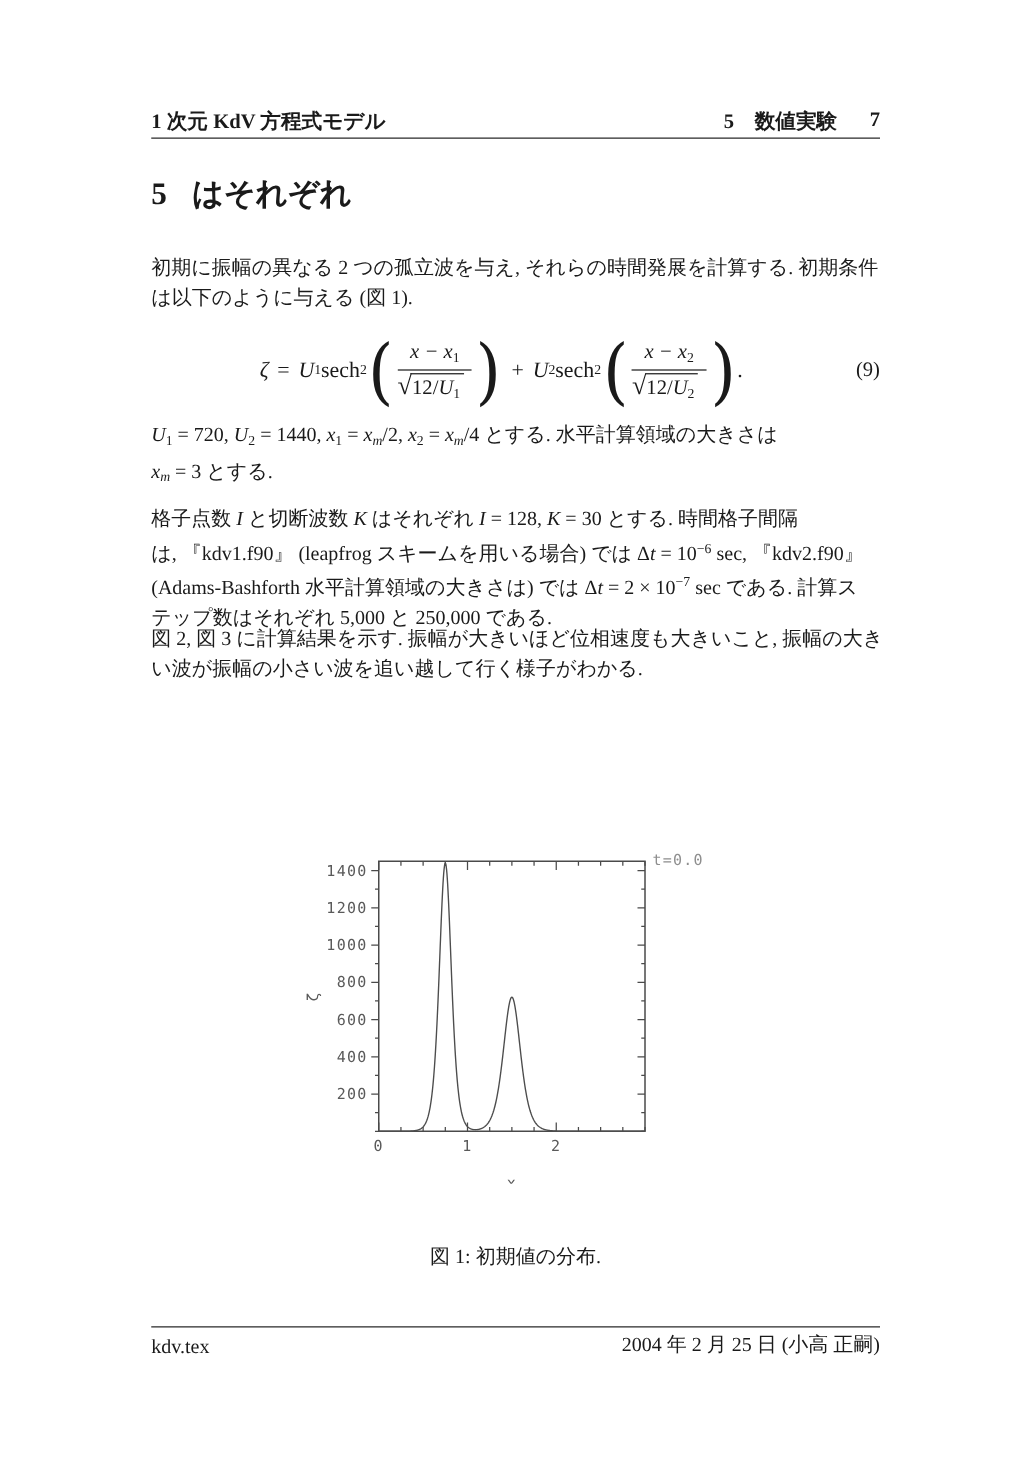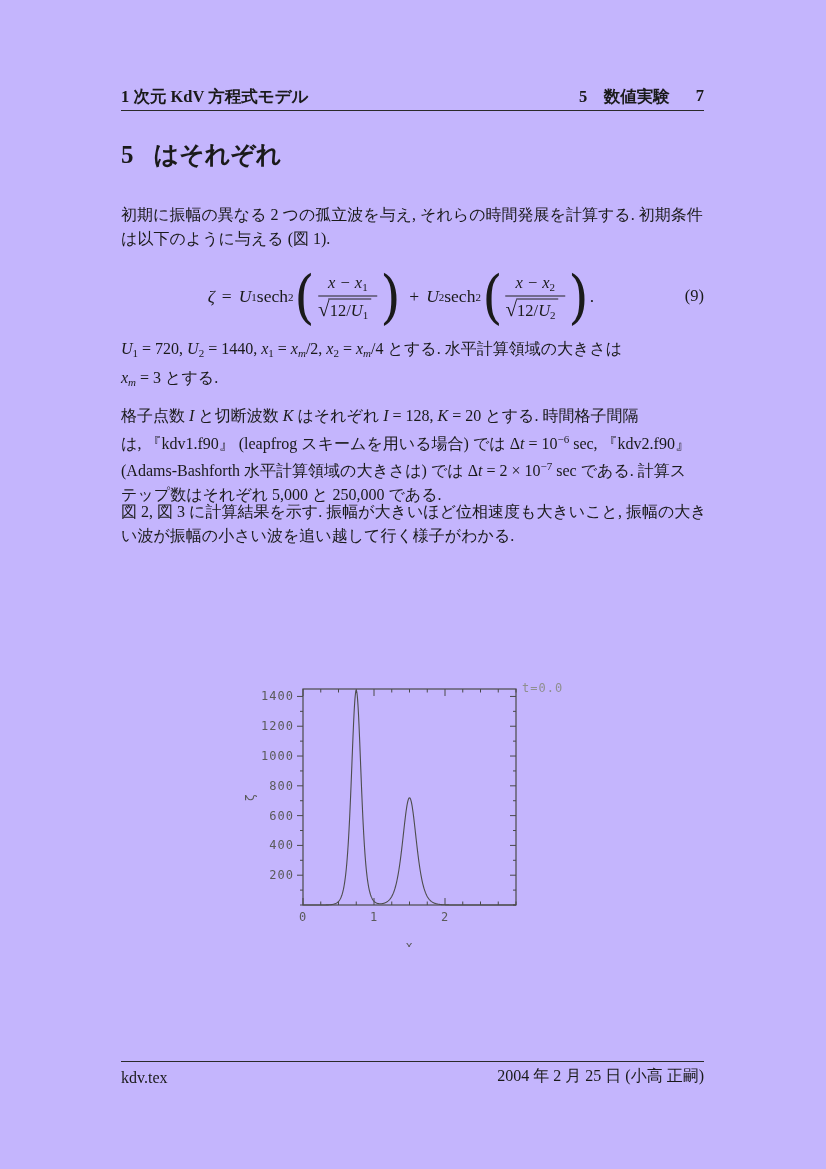--- a/index.html
+++ b/index.html
@@ -1,16 +1,16 @@
 <!DOCTYPE html>
 <html><head>
 <meta charset="utf-8">
 <style>
   html,body{margin:0;padding:0;background:#e8e8e8;}
-  #page{position:relative;width:826px;height:1169px;background:#c4b5fd;margin:0 auto;
+  #page{position:relative;width:826px;height:1169px;background:#ffffff;margin:0 auto;
         font-family:"Liberation Serif","DejaVu Serif",serif;color:#1a1a1a;overflow:hidden;}
   .abs{position:absolute;}
   
   .hdr{top:86px;left:121px;width:583px;display:flex;justify-content:space-between;
        font-weight:bold;font-size:16.5px;}
   .hdr-right{display:flex;gap:26px;}
   .rule{left:121px;width:583px;height:0;border-top:1.4px solid #2a2a2a;}
   .ftr{top:1066px;left:121px;width:583px;display:flex;justify-content:space-between;font-size:16px;align-items:flex-end;}
   
   .sect{top:138px;left:121px;font-size:25px;font-weight:bold;}
@@ -105,21 +105,21 @@
     </span>
     <span class="eqnum">(9)</span>
   </div>
 
   <div class="abs para" style="top:337px">
     <div class="line"><span class="run-m">U</span><span class="run-sub">1</span><span class="run-r"> = 720, </span><span class="run-m">U</span><span class="run-sub">2</span><span class="run-r"> = 1440, </span><span class="run-m">x</span><span class="run-sub">1</span><span class="run-r"> = </span><span class="run-m">x</span><span class="run-subm">m</span><span class="run-r">/2, </span><span class="run-m">x</span><span class="run-sub">2</span><span class="run-r"> = </span><span class="run-m">x</span><span class="run-subm">m</span><span class="run-r">/4 </span><span class="run-jp">とする.  水平計算領域の大きさは</span></div>
     <div class="line"><span class="run-m">x</span><span class="run-subm">m</span><span class="run-r"> = 3 </span><span class="run-jp">とする.</span></div>
   </div>
 
   <div class="abs para" style="top:404px">
-    <div class="line"><span class="run-jp">格子点数 </span><span class="run-m">I</span><span class="run-jp"> と切断波数 </span><span class="run-m">K</span><span class="run-jp"> はそれぞれ </span><span class="run-m">I</span><span class="run-r"> = 128, </span><span class="run-m">K</span><span class="run-r"> = 20 </span><span class="run-jp">とする.  時間格子間隔</span></div>
+    <div class="line"><span class="run-jp">格子点数 </span><span class="run-m">I</span><span class="run-jp"> と切断波数 </span><span class="run-m">K</span><span class="run-jp"> はそれぞれ </span><span class="run-m">I</span><span class="run-r"> = 128, </span><span class="run-m">K</span><span class="run-r"> = 30 </span><span class="run-jp">とする.  時間格子間隔</span></div>
     <div class="line"><span class="run-jp">は, 『kdv1.f90』 (leapfrog スキームを用いる場合) では </span><span class="run-r">Δ</span><span class="run-m">t</span><span class="run-r"> = 10</span><span class="run-sup">−6</span><span class="run-r"> sec, </span><span class="run-jp">『kdv2.f90』</span></div>
     <div class="line"><span class="run-r">(Adams-Bashforth </span><span class="run-jp">水平計算領域の大きさは) では </span><span class="run-r">Δ</span><span class="run-m">t</span><span class="run-r"> = 2 × 10</span><span class="run-sup">−7</span><span class="run-r"> sec </span><span class="run-jp">である. 計算ス</span></div>
     <div class="line"><span class="run-jp">テップ数はそれぞれ 5,000 と 250,000 である.</span></div>
   </div>
 
   <div class="abs para" style="top:500px">
     <div class="line"><span class="run-jp">図 2, 図 3 に計算結果を示す. 振幅が大きいほど位相速度も大きいこと, 振幅の大き</span></div>
     <div class="line"><span class="run-jp">い波が振幅の小さい波を追い越して行く様子がわかる.</span></div>
   </div>
 
@@ -192,20 +192,21 @@
         <text x="54" y="88.03448275862067" text-anchor="end" class="ticklab" fill="#5a5a5a">1000</text>
         <text x="54" y="58.241379310344826" text-anchor="end" class="ticklab" fill="#5a5a5a">1200</text>
         <text x="54" y="28.448275862068954" text-anchor="end" class="ticklab" fill="#5a5a5a">1400</text>
         <path d="M63.00 233.00L63.28 233.00L63.57 233.00L63.85 233.00L64.14 233.00L64.42 233.00L64.70 233.00L64.99 233.00L65.27 233.00L65.56 233.00L65.84 233.00L66.12 233.00L66.41 233.00L66.69 233.00L66.98 233.00L67.26 233.00L67.54 233.00L67.83 233.00L68.11 233.00L68.40 233.00L68.68 233.00L68.96 233.00L69.25 233.00L69.53 233.00L69.82 233.00L70.10 233.00L70.38 233.00L70.67 233.00L70.95 233.00L71.24 233.00L71.52 233.00L71.80 233.00L72.09 233.00L72.37 233.00L72.66 233.00L72.94 233.00L73.22 233.00L73.51 233.00L73.79 233.00L74.08 233.00L74.36 233.00L74.64 233.00L74.93 233.00L75.21 233.00L75.50 233.00L75.78 233.00L76.06 233.00L76.35 233.00L76.63 233.00L76.92 233.00L77.20 232.99L77.48 232.99L77.77 232.99L78.05 232.99L78.34 232.99L78.62 232.99L78.90 232.99L79.19 232.99L79.47 232.99L79.76 232.99L80.04 232.99L80.32 232.99L80.61 232.99L80.89 232.98L81.18 232.98L81.46 232.98L81.74 232.98L82.03 232.98L82.31 232.98L82.60 232.97L82.88 232.97L83.16 232.97L83.45 232.97L83.73 232.96L84.02 232.96L84.30 232.96L84.58 232.95L84.87 232.95L85.15 232.94L85.44 232.94L85.72 232.93L86.00 232.92L86.29 232.92L86.57 232.91L86.86 232.90L87.14 232.89L87.42 232.88L87.71 232.87L87.99 232.86L88.28 232.85L88.56 232.83L88.84 232.82L89.13 232.80L89.41 232.78L89.70 232.76L89.98 232.74L90.26 232.72L90.55 232.69L90.83 232.66L91.12 232.63L91.40 232.60L91.68 232.56L91.97 232.52L92.25 232.48L92.54 232.43L92.82 232.38L93.10 232.32L93.39 232.26L93.67 232.19L93.96 232.12L94.24 232.04L94.52 231.95L94.81 231.85L95.09 231.75L95.38 231.64L95.66 231.51L95.94 231.38L96.23 231.23L96.51 231.07L96.80 230.89L97.08 230.70L97.36 230.49L97.65 230.26L97.93 230.01L98.22 229.74L98.50 229.44L98.78 229.12L99.07 228.77L99.35 228.38L99.64 227.97L99.92 227.51L100.20 227.02L100.49 226.48L100.77 225.89L101.06 225.25L101.34 224.55L101.62 223.80L101.91 222.97L102.19 222.08L102.48 221.11L102.76 220.05L103.04 218.90L103.33 217.66L103.61 216.31L103.90 214.85L104.18 213.26L104.46 211.55L104.75 209.69L105.03 207.69L105.32 205.52L105.60 203.19L105.88 200.67L106.17 197.96L106.45 195.05L106.74 191.92L107.02 188.57L107.30 184.99L107.59 181.16L107.87 177.07L108.16 172.73L108.44 168.11L108.72 163.23L109.01 158.07L109.29 152.63L109.58 146.93L109.86 140.96L110.14 134.74L110.43 128.29L110.71 121.62L111.00 114.76L111.28 107.75L111.56 100.62L111.85 93.41L112.13 86.17L112.42 78.97L112.70 71.86L112.98 64.91L113.27 58.18L113.55 51.75L113.84 45.69L114.12 40.08L114.40 34.99L114.69 30.48L114.97 26.62L115.26 23.45L115.54 21.04L115.82 19.41L116.11 18.59L116.39 18.59L116.68 19.41L116.96 21.04L117.24 23.45L117.53 26.61L117.81 30.48L118.10 34.99L118.38 40.08L118.66 45.69L118.95 51.75L119.23 58.17L119.52 64.90L119.80 71.85L120.08 78.96L120.37 86.17L120.65 93.40L120.94 100.61L121.22 107.74L121.50 114.75L121.79 121.61L122.07 128.28L122.36 134.73L122.64 140.95L122.92 146.91L123.21 152.62L123.49 158.05L123.78 163.21L124.06 168.09L124.34 172.70L124.63 177.05L124.91 181.13L125.20 184.96L125.48 188.54L125.76 191.89L126.05 195.02L126.33 197.93L126.62 200.63L126.90 203.15L127.18 205.48L127.47 207.64L127.75 209.65L128.04 211.50L128.32 213.21L128.60 214.79L128.89 216.25L129.17 217.60L129.46 218.84L129.74 219.98L130.02 221.03L130.31 222.00L130.59 222.89L130.88 223.70L131.16 224.45L131.44 225.14L131.73 225.78L132.01 226.36L132.30 226.89L132.58 227.38L132.86 227.82L133.15 228.23L133.43 228.60L133.72 228.95L134.00 229.26L134.28 229.54L134.57 229.80L134.85 230.04L135.14 230.25L135.42 230.45L135.70 230.62L135.99 230.78L136.27 230.92L136.56 231.05L136.84 231.17L137.12 231.27L137.41 231.36L137.69 231.44L137.98 231.51L138.26 231.57L138.54 231.62L138.83 231.66L139.11 231.70L139.40 231.72L139.68 231.74L139.96 231.75L140.25 231.76L140.53 231.75L140.82 231.74L141.10 231.73L141.38 231.71L141.67 231.68L141.95 231.65L142.24 231.60L142.52 231.56L142.80 231.50L143.09 231.44L143.37 231.38L143.66 231.30L143.94 231.22L144.22 231.13L144.51 231.04L144.79 230.93L145.08 230.82L145.36 230.70L145.64 230.57L145.93 230.43L146.21 230.29L146.50 230.13L146.78 229.96L147.06 229.77L147.35 229.58L147.63 229.37L147.92 229.15L148.20 228.92L148.48 228.67L148.77 228.41L149.05 228.13L149.34 227.83L149.62 227.51L149.90 227.17L150.19 226.81L150.47 226.43L150.76 226.03L151.04 225.60L151.32 225.15L151.61 224.67L151.89 224.17L152.18 223.63L152.46 223.06L152.74 222.46L153.03 221.82L153.31 221.15L153.60 220.44L153.88 219.69L154.16 218.89L154.45 218.06L154.73 217.18L155.02 216.25L155.30 215.27L155.58 214.24L155.87 213.16L156.15 212.02L156.44 210.83L156.72 209.58L157.00 208.26L157.29 206.89L157.57 205.45L157.86 203.95L158.14 202.37L158.42 200.74L158.71 199.03L158.99 197.26L159.28 195.41L159.56 193.50L159.84 191.52L160.13 189.48L160.41 187.37L160.70 185.19L160.98 182.96L161.26 180.66L161.55 178.32L161.83 175.92L162.12 173.48L162.40 171.00L162.68 168.49L162.97 165.96L163.25 163.41L163.54 160.85L163.82 158.30L164.10 155.75L164.39 153.24L164.67 150.75L164.96 148.32L165.24 145.94L165.52 143.64L165.81 141.42L166.09 139.30L166.38 137.30L166.66 135.42L166.94 133.67L167.23 132.07L167.51 130.64L167.80 129.37L168.08 128.28L168.36 127.38L168.65 126.67L168.93 126.16L169.22 125.85L169.50 125.74L169.78 125.85L170.07 126.16L170.35 126.67L170.64 127.38L170.92 128.28L171.20 129.37L171.49 130.64L171.77 132.07L172.06 133.67L172.34 135.42L172.62 137.30L172.91 139.31L173.19 141.42L173.48 143.64L173.76 145.94L174.04 148.32L174.33 150.75L174.61 153.24L174.90 155.75L175.18 158.30L175.46 160.85L175.75 163.41L176.03 165.96L176.32 168.49L176.60 171.00L176.88 173.48L177.17 175.92L177.45 178.32L177.74 180.67L178.02 182.96L178.30 185.19L178.59 187.37L178.87 189.48L179.16 191.53L179.44 193.51L179.72 195.42L180.01 197.26L180.29 199.03L180.58 200.74L180.86 202.38L181.14 203.95L181.43 205.45L181.71 206.89L182.00 208.27L182.28 209.58L182.56 210.83L182.85 212.03L183.13 213.17L183.42 214.25L183.70 215.28L183.98 216.26L184.27 217.18L184.55 218.07L184.84 218.90L185.12 219.69L185.40 220.45L185.69 221.16L185.97 221.83L186.26 222.47L186.54 223.07L186.82 223.64L187.11 224.18L187.39 224.69L187.68 225.17L187.96 225.62L188.24 226.05L188.53 226.46L188.81 226.84L189.10 227.20L189.38 227.54L189.66 227.86L189.95 228.16L190.23 228.44L190.52 228.71L190.80 228.97L191.08 229.20L191.37 229.43L191.65 229.64L191.94 229.84L192.22 230.03L192.50 230.20L192.79 230.37L193.07 230.52L193.36 230.67L193.64 230.81L193.92 230.94L194.21 231.06L194.49 231.18L194.78 231.29L195.06 231.39L195.34 231.49L195.63 231.58L195.91 231.66L196.20 231.74L196.48 231.82L196.76 231.89L197.05 231.95L197.33 232.02L197.62 232.07L197.90 232.13L198.18 232.18L198.47 232.23L198.75 232.28L199.04 232.32L199.32 232.36L199.60 232.40L199.89 232.44L200.17 232.47L200.46 232.50L200.74 232.53L201.02 232.56L201.31 232.59L201.59 232.61L201.88 232.63L202.16 232.66L202.44 232.68L202.73 232.70L203.01 232.71L203.30 232.73L203.58 232.75L203.86 232.76L204.15 232.78L204.43 232.79L204.72 232.80L205.00 232.81L205.28 232.83L205.57 232.84L205.85 232.85L206.14 232.86L206.42 232.86L206.70 232.87L206.99 232.88L207.27 232.89L207.56 232.89L207.84 232.90L208.12 232.91L208.41 232.91L208.69 232.92L208.98 232.92L209.26 232.93L209.54 232.93L209.83 232.94L210.11 232.94L210.40 232.94L210.68 232.95L210.96 232.95L211.25 232.95L211.53 232.96L211.82 232.96L212.10 232.96L212.38 232.96L212.67 232.97L212.95 232.97L213.24 232.97L213.52 232.97L213.80 232.97L214.09 232.97L214.37 232.98L214.66 232.98L214.94 232.98L215.22 232.98L215.51 232.98L215.79 232.98L216.08 232.98L216.36 232.98L216.64 232.99L216.93 232.99L217.21 232.99L217.50 232.99L217.78 232.99L218.06 232.99L218.35 232.99L218.63 232.99L218.92 232.99L219.20 232.99L219.48 232.99L219.77 232.99L220.05 232.99L220.34 232.99L220.62 232.99L220.90 232.99L221.19 232.99L221.47 232.99L221.76 233.00L222.04 233.00L222.32 233.00L222.61 233.00L222.89 233.00L223.18 233.00L223.46 233.00L223.74 233.00L224.03 233.00L224.31 233.00L224.60 233.00L224.88 233.00L225.16 233.00L225.45 233.00L225.73 233.00L226.02 233.00L226.30 233.00L226.58 233.00L226.87 233.00L227.15 233.00L227.44 233.00L227.72 233.00L228.00 233.00L228.29 233.00L228.57 233.00L228.86 233.00L229.14 233.00L229.42 233.00L229.71 233.00L229.99 233.00L230.28 233.00L230.56 233.00L230.84 233.00L231.13 233.00L231.41 233.00L231.70 233.00L231.98 233.00L232.26 233.00L232.55 233.00L232.83 233.00L233.12 233.00L233.40 233.00L233.68 233.00L233.97 233.00L234.25 233.00L234.54 233.00L234.82 233.00L235.10 233.00L235.39 233.00L235.67 233.00L235.96 233.00L236.24 233.00L236.52 233.00L236.81 233.00L237.09 233.00L237.38 233.00L237.66 233.00L237.94 233.00L238.23 233.00L238.51 233.00L238.80 233.00L239.08 233.00L239.36 233.00L239.65 233.00L239.93 233.00L240.22 233.00L240.50 233.00L240.78 233.00L241.07 233.00L241.35 233.00L241.64 233.00L241.92 233.00L242.20 233.00L242.49 233.00L242.77 233.00L243.06 233.00L243.34 233.00L243.62 233.00L243.91 233.00L244.19 233.00L244.48 233.00L244.76 233.00L245.04 233.00L245.33 233.00L245.61 233.00L245.90 233.00L246.18 233.00L246.46 233.00L246.75 233.00L247.03 233.00L247.32 233.00L247.60 233.00L247.88 233.00L248.17 233.00L248.45 233.00L248.74 233.00L249.02 233.00L249.30 233.00L249.59 233.00L249.87 233.00L250.16 233.00L250.44 233.00L250.72 233.00L251.01 233.00L251.29 233.00L251.58 233.00L251.86 233.00L252.14 233.00L252.43 233.00L252.71 233.00L253.00 233.00L253.28 233.00L253.56 233.00L253.85 233.00L254.13 233.00L254.42 233.00L254.70 233.00L254.98 233.00L255.27 233.00L255.55 233.00L255.84 233.00L256.12 233.00L256.40 233.00L256.69 233.00L256.97 233.00L257.26 233.00L257.54 233.00L257.82 233.00L258.11 233.00L258.39 233.00L258.68 233.00L258.96 233.00L259.24 233.00L259.53 233.00L259.81 233.00L260.10 233.00L260.38 233.00L260.66 233.00L260.95 233.00L261.23 233.00L261.52 233.00L261.80 233.00L262.08 233.00L262.37 233.00L262.65 233.00L262.94 233.00L263.22 233.00L263.50 233.00L263.79 233.00L264.07 233.00L264.36 233.00L264.64 233.00L264.92 233.00L265.21 233.00L265.49 233.00L265.78 233.00L266.06 233.00L266.34 233.00L266.63 233.00L266.91 233.00L267.20 233.00L267.48 233.00L267.76 233.00L268.05 233.00L268.33 233.00L268.62 233.00L268.90 233.00L269.18 233.00L269.47 233.00L269.75 233.00L270.04 233.00L270.32 233.00L270.60 233.00L270.89 233.00L271.17 233.00L271.46 233.00L271.74 233.00L272.02 233.00L272.31 233.00L272.59 233.00L272.88 233.00L273.16 233.00L273.44 233.00L273.73 233.00L274.01 233.00L274.30 233.00L274.58 233.00L274.86 233.00L275.15 233.00L275.43 233.00L275.72 233.00L276.00 233.00" fill="none" stroke="#4d4d4d" stroke-width="1.1"></path>
         <text x="14" y="125" text-anchor="middle" class="ticklab" fill="#5a5a5a" transform="rotate(-90 14 125)">ζ</text>
         <text x="169.5" y="278" text-anchor="middle" class="ticklab" fill="#5a5a5a">x</text>
         <text x="282" y="20" class="ticklab" fill="#8f8f8f" letter-spacing="2">t=0.0</text>
       </svg>
   </div>
 
+  <div class="abs caption">図 1: 初期値の分布.</div>
 
   <div class="abs rule" style="top:1061px;border-top-width:1px"></div>
   <div class="abs ftr">
     <span>kdv.tex</span>
     <span>2004 年 2 月 25 日 (小高 正嗣)</span>
   </div>
 
 </div>
 
 </body></html>

